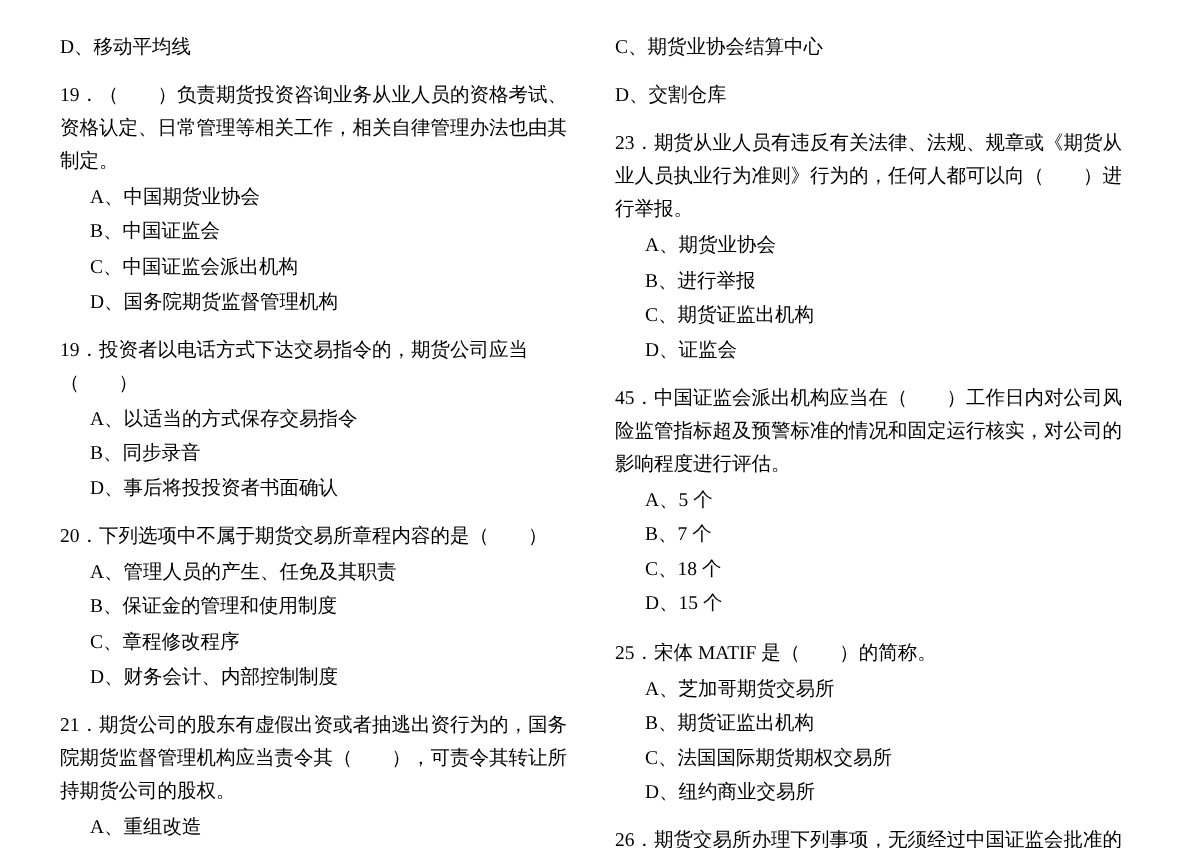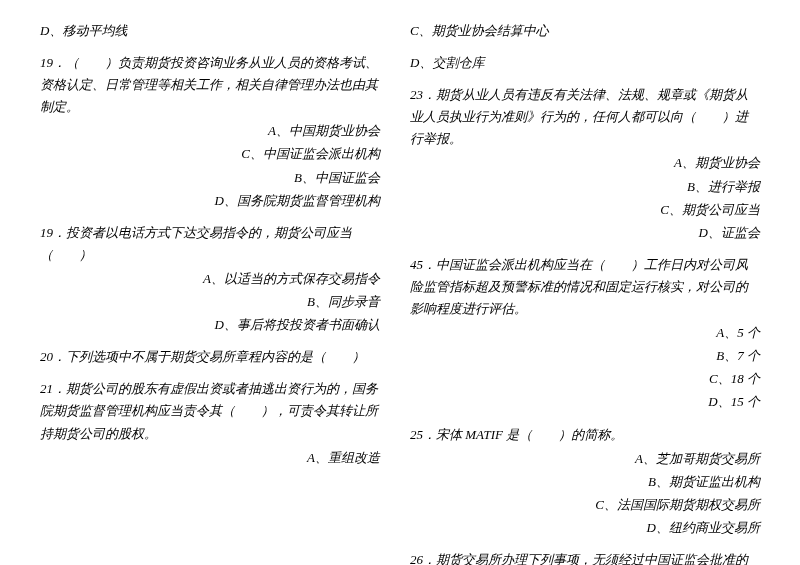--- a/index.html
+++ b/index.html
@@ -15,31 +15,29 @@
       width: 800px;
       min-height: 565px;
       padding: 20px 40px;
     }
     .page-content {
       width: 100%;
     }
     .question-block {
       margin-bottom: 10px;
       line-height: 1.7;
-      font-style: italic;
     }
     .question-text {
       margin-bottom: 2px;
     }
     .options {
       padding-left: 20px;
     }
     .option-item {
       margin-bottom: 1px;
-      text-align: right;
     }
     .two-col {
       display: flex;
       gap: 0;
     }
     .col-left {
       width: 50%;
       padding-right: 20px;
     }
     .col-right {
@@ -56,37 +54,43 @@
     <div class="col-left">
 
       <div class="question-block">
         <div class="question-text">D、移动平均线</div>
       </div>
 
       <div class="question-block">
         <div class="question-text">19．（　　）负责期货投资咨询业务从业人员的资格考试、资格认定、日常管理等相关工作，相关自律管理办法也由其制定。</div>
         <div class="options">
           <div class="option-item">A、中国期货业协会</div>
+          <div class="option-item">B、中国证监会</div>
           <div class="option-item">C、中国证监会派出机构</div>
-          <div class="option-item">B、中国证监会</div>
           <div class="option-item">D、国务院期货监督管理机构</div>
         </div>
       </div>
 
       <div class="question-block">
         <div class="question-text">19．投资者以电话方式下达交易指令的，期货公司应当（　　）</div>
         <div class="options">
           <div class="option-item">A、以适当的方式保存交易指令</div>
           <div class="option-item">B、同步录音</div>
           <div class="option-item">D、事后将投投资者书面确认</div>
         </div>
       </div>
 
       <div class="question-block">
         <div class="question-text">20．下列选项中不属于期货交易所章程内容的是（　　）</div>
+        <div class="options">
+          <div class="option-item">A、管理人员的产生、任免及其职责</div>
+          <div class="option-item">B、保证金的管理和使用制度</div>
+          <div class="option-item">C、章程修改程序</div>
+          <div class="option-item">D、财务会计、内部控制制度</div>
+        </div>
       </div>
 
       <div class="question-block">
         <div class="question-text">21．期货公司的股东有虚假出资或者抽逃出资行为的，国务院期货监督管理机构应当责令其（　　），可责令其转让所持期货公司的股权。</div>
         <div class="options">
           <div class="option-item">A、重组改造</div>
 
         </div>
       </div>
 
@@ -100,21 +104,21 @@
 
       <div class="question-block">
         <div class="question-text">D、交割仓库</div>
       </div>
 
       <div class="question-block">
         <div class="question-text">23．期货从业人员有违反有关法律、法规、规章或《期货从业人员执业行为准则》行为的，任何人都可以向（　　）进行举报。</div>
         <div class="options">
           <div class="option-item">A、期货业协会</div>
           <div class="option-item">B、进行举报</div>
-          <div class="option-item">C、期货公司应当</div>
+          <div class="option-item">C、期货证监出机构</div>
           <div class="option-item">D、证监会</div>
         </div>
       </div>
 
       <div class="question-block">
         <div class="question-text">45．中国证监会派出机构应当在（　　）工作日内对公司风险监管指标超及预警标准的情况和固定运行核实，对公司的影响程度进行评估。</div>
         <div class="options">
           <div class="option-item">A、5 个</div>
           <div class="option-item">B、7 个</div>
           <div class="option-item">C、18 个</div>

